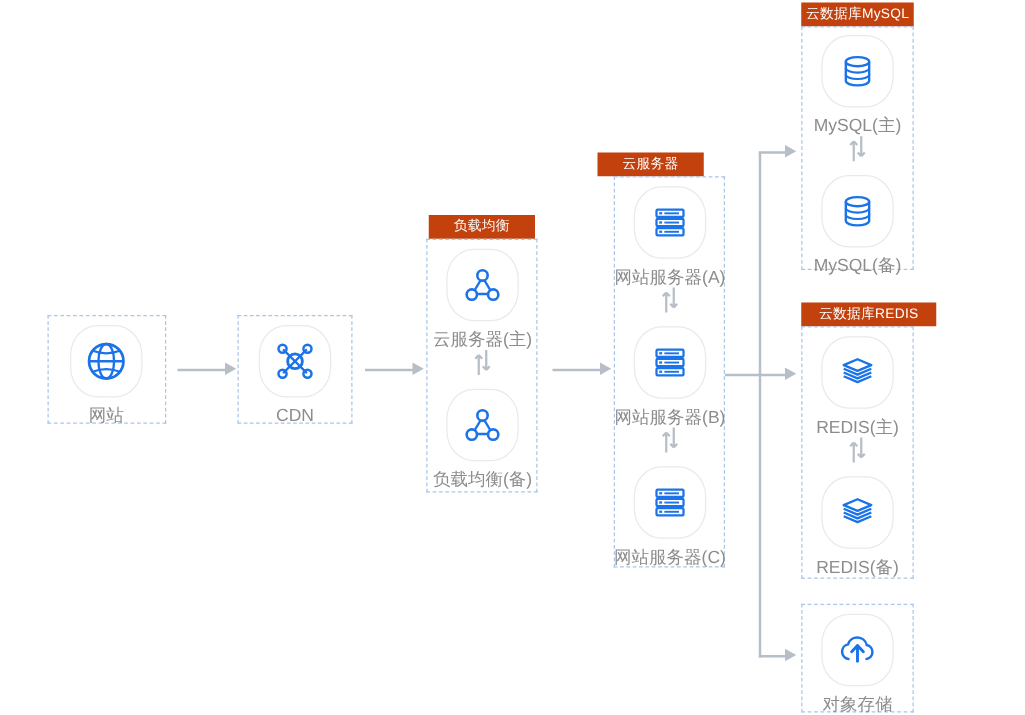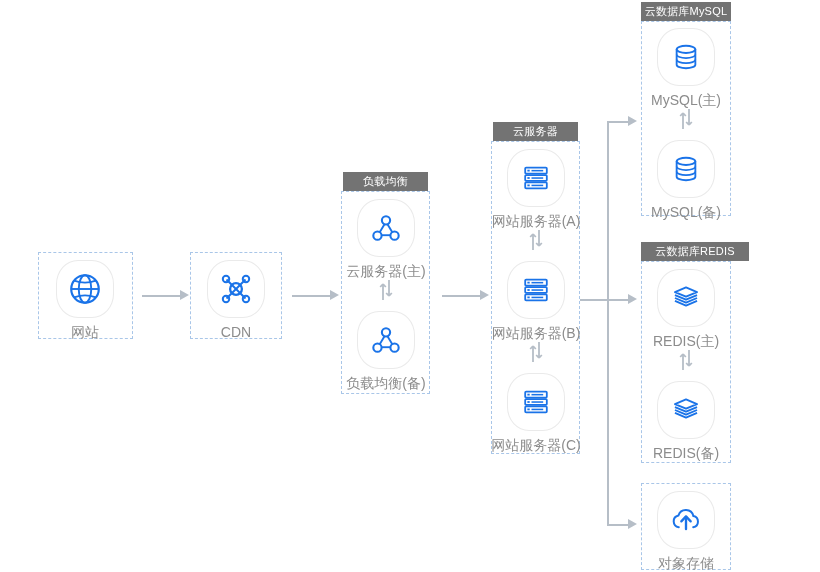--- a/index.html
+++ b/index.html
@@ -28,21 +28,21 @@
   
   .group {
     position: absolute;
     box-sizing: border-box;
     border: 1px dashed #a9c6e8;
     background: transparent;
   }
   .group-header {
     position: absolute;
     box-sizing: border-box;
-    background: #737373;
+    background: #c2410c;
     color: #ffffff;
     font-size: 11px;
     line-height: 19px;
     text-align: center;
     letter-spacing: 0.2px;
     white-space: nowrap;
   }
 
   
   .node {
@@ -191,21 +191,21 @@
         <line x1="20" y1="13" x2="29" y2="28" stroke="#1a73e8" stroke-width="2.1"></line>
         <line x1="11" y1="28" x2="29" y2="28" stroke="#1a73e8" stroke-width="2.1"></line>
         <circle cx="20" cy="11.5" r="4.6" fill="#ffffff" stroke="#1a73e8" stroke-width="2.3"></circle>
         <circle cx="10.5" cy="28.5" r="4.6" fill="#ffffff" stroke="#1a73e8" stroke-width="2.3"></circle>
         <circle cx="29.5" cy="28.5" r="4.6" fill="#ffffff" stroke="#1a73e8" stroke-width="2.3"></circle>
       </svg>
     </div>
     <div class="node-label">负载均衡(备)</div>
   </div>
 
-  <div class="group-header" style="left:493px; top:122px; width:85px; height:19px;">云服务器</div>
+  <div class="group-header" style="left:478px; top:122px; width:85px; height:19px;">云服务器</div>
   <div class="group" style="left:491px; top:141px; width:89px; height:313px;"></div>
 
   <div class="node" style="left:490px; top:149px;">
     <div class="tile">
       <svg width="36" height="36" viewBox="0 0 40 40">
         <rect x="8" y="8.5" width="24" height="6.6" rx="1" fill="none" stroke="#1a73e8" stroke-width="2"></rect>
         <rect x="10.4" y="10.8" width="2.6" height="2" fill="#1a73e8"></rect>
         <rect x="15" y="11" width="13" height="1.7" fill="#1a73e8"></rect>
         <rect x="8" y="16.7" width="24" height="6.6" rx="1" fill="none" stroke="#1a73e8" stroke-width="2"></rect>
         <rect x="10.4" y="19" width="2.6" height="2" fill="#1a73e8"></rect>

